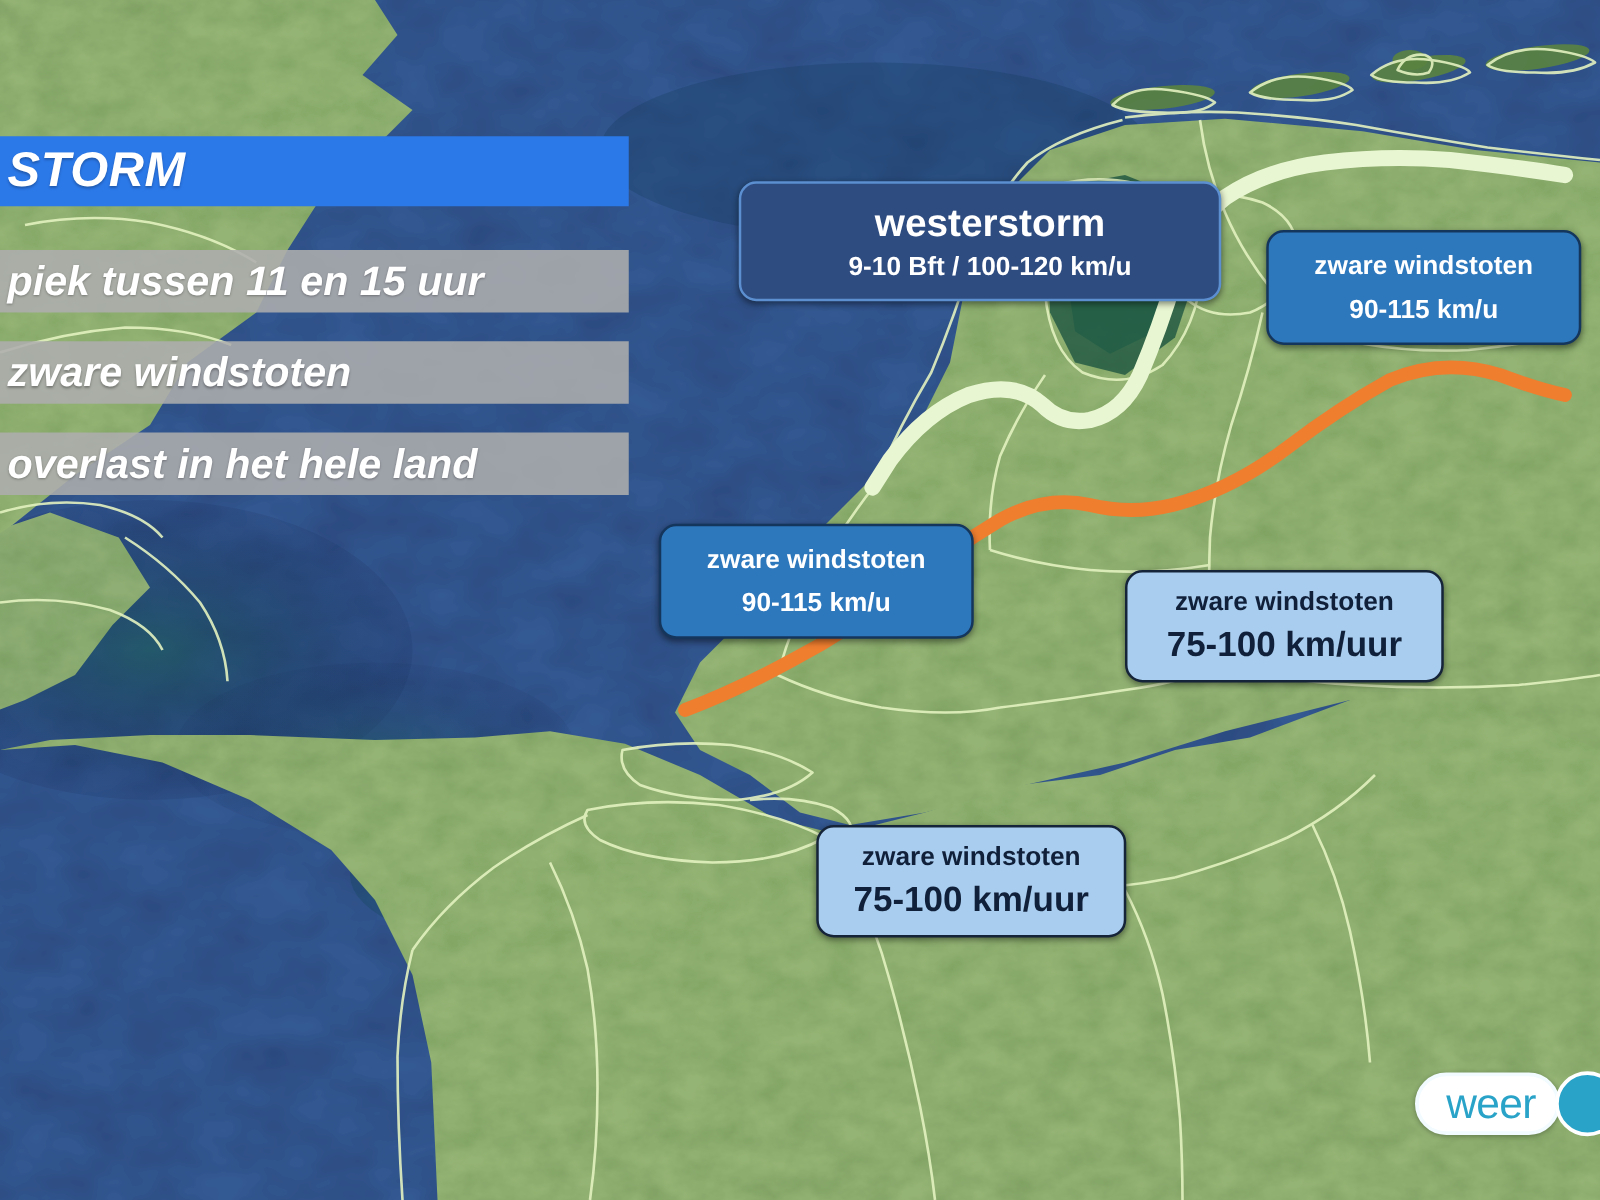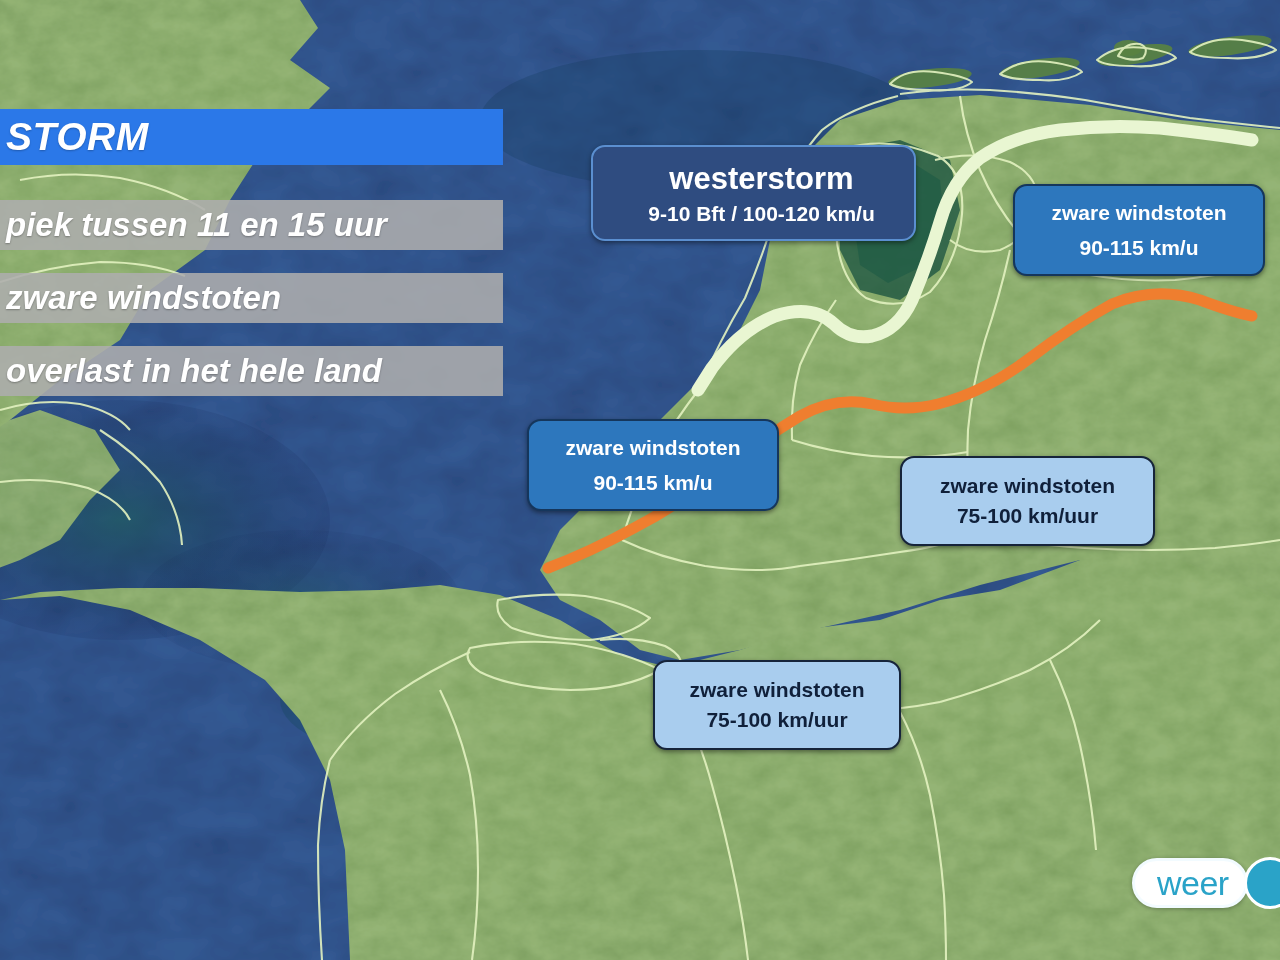--- a/index.html
+++ b/index.html
@@ -113,21 +113,21 @@
   .callout.style-blue .c-line2 { font-size: 21px; margin-top: 9px; }
 
   
   .callout.style-lightblue {
     background: #a9cdee;
     border: 2px solid #16243a;
     color: #10203a;
     box-shadow: 0 2px 5px rgba(0,0,0,0.45);
   }
   .callout.style-lightblue .c-line1 { font-size: 21px; }
-  .callout.style-lightblue .c-line2 { font-size: 21px; margin-top: 4px; }
+  .callout.style-lightblue .c-line2 { font-size: 28px; margin-top: 4px; }
 
   
   #logo {
     position: absolute;
     left: 1132px;
     top: 858px;
     height: 50px;
     display: flex;
     align-items: center;
     text-align: right;
@@ -293,21 +293,21 @@
     </svg>
   </div>
 
   <div id="left-panel">
     <div class="panel-title">STORM</div>
     <div class="panel-bullet b0">piek tussen 11 en 15 uur</div>
     <div class="panel-bullet b1">zware windstoten</div>
     <div class="panel-bullet b2">overlast in het hele land</div>
   </div>
 
-  <div class="callout style-navy" id="co-0" style="left: 591px; top: 145px; width: 325px; height: 96px; padding-left: 16px;">
+  <div class="callout style-navy" id="co-0" style="left: 591px; top: 145px; width: 386px; height: 96px; padding-left: 16px;">
     <span class="c-line1">westerstorm</span>
     <span class="c-line2">9-10 Bft / 100-120 km/u</span>
   </div>
 
   <div class="callout style-blue" id="co-1" style="left: 1013px; top: 184px; width: 252px; height: 92px;">
     <span class="c-line1">zware windstoten</span>
     <span class="c-line2">90-115 km/u</span>
   </div>
 
   <div class="callout style-blue" id="co-2" style="left: 527px; top: 419px; width: 252px; height: 92px;">

